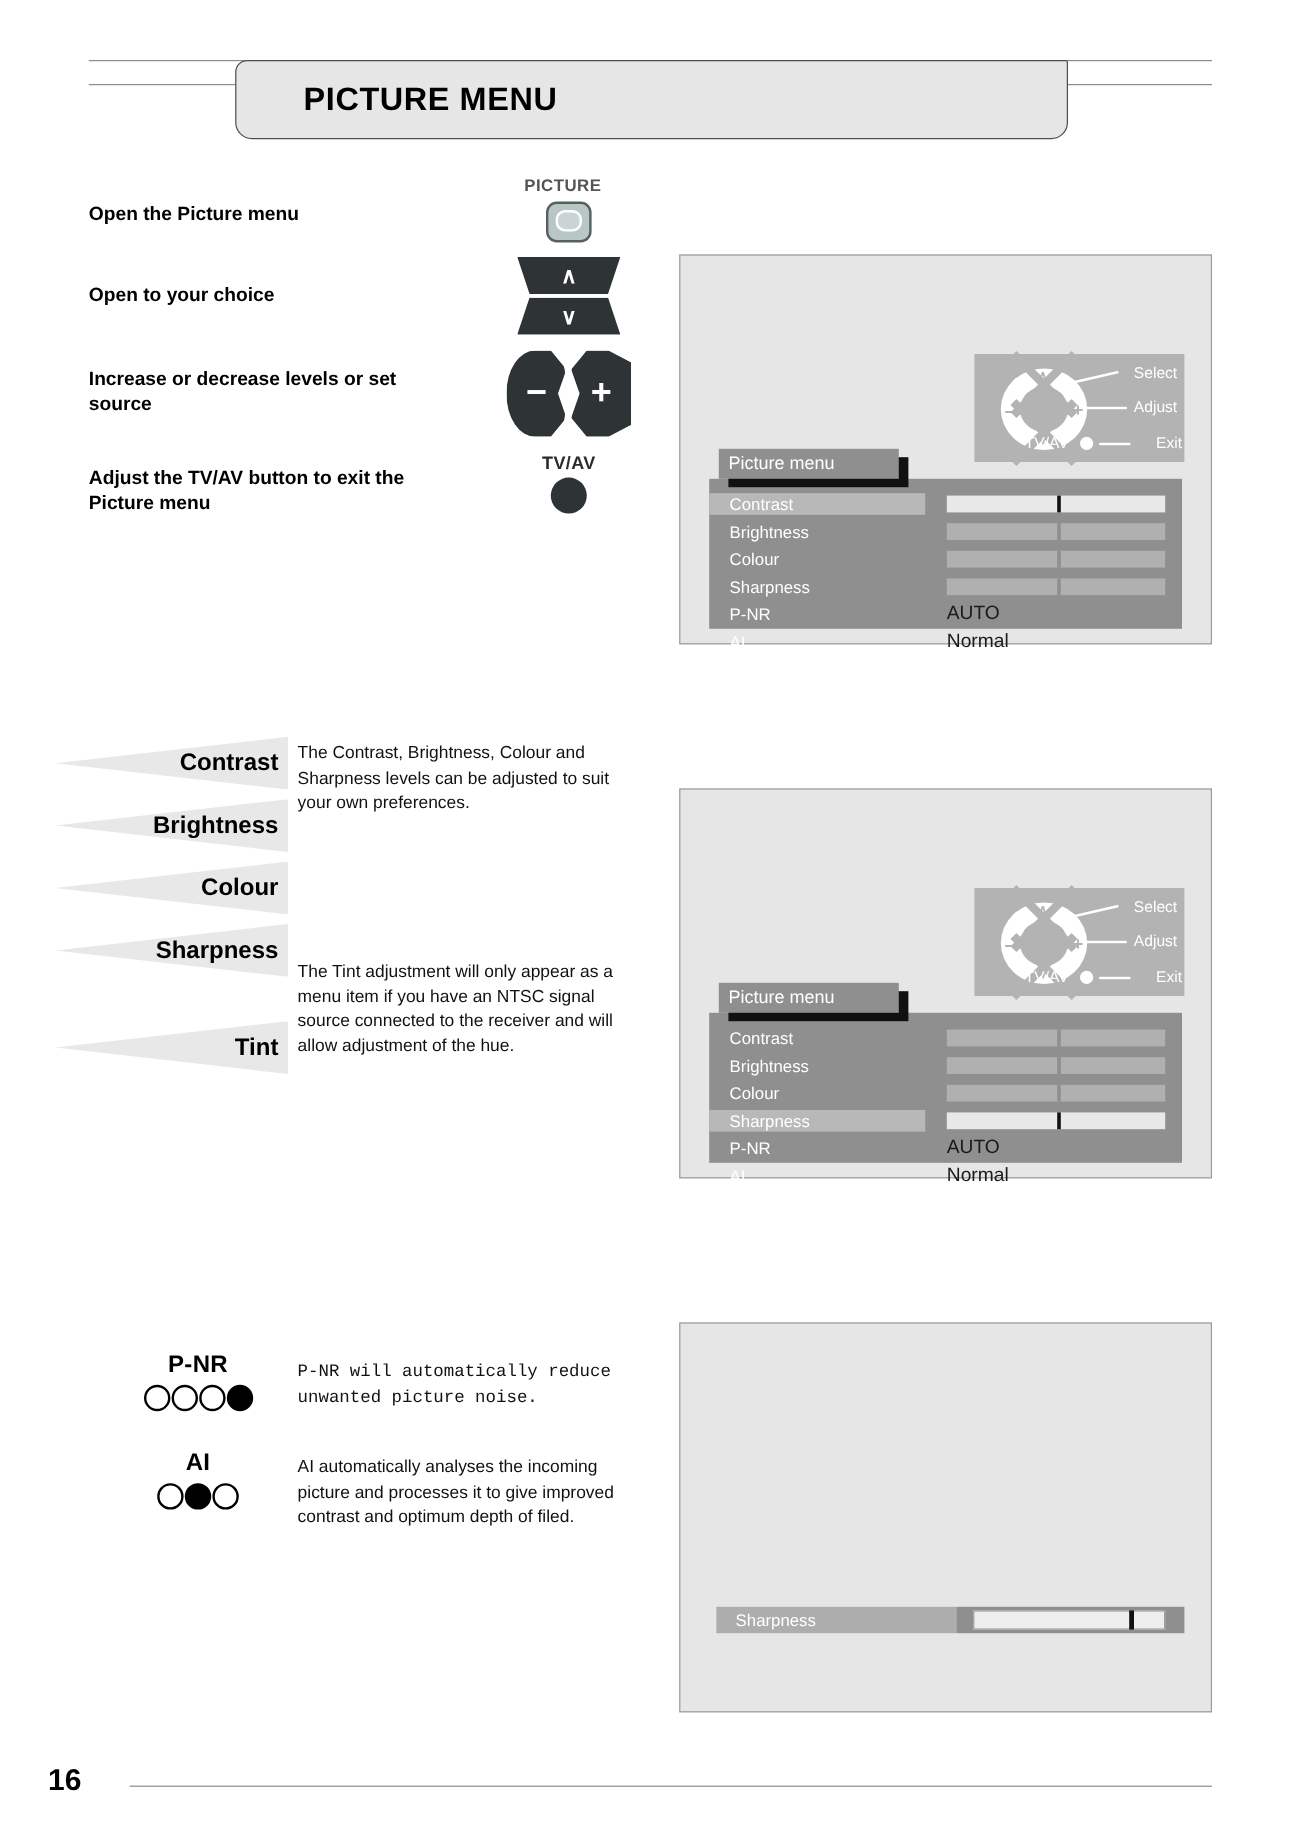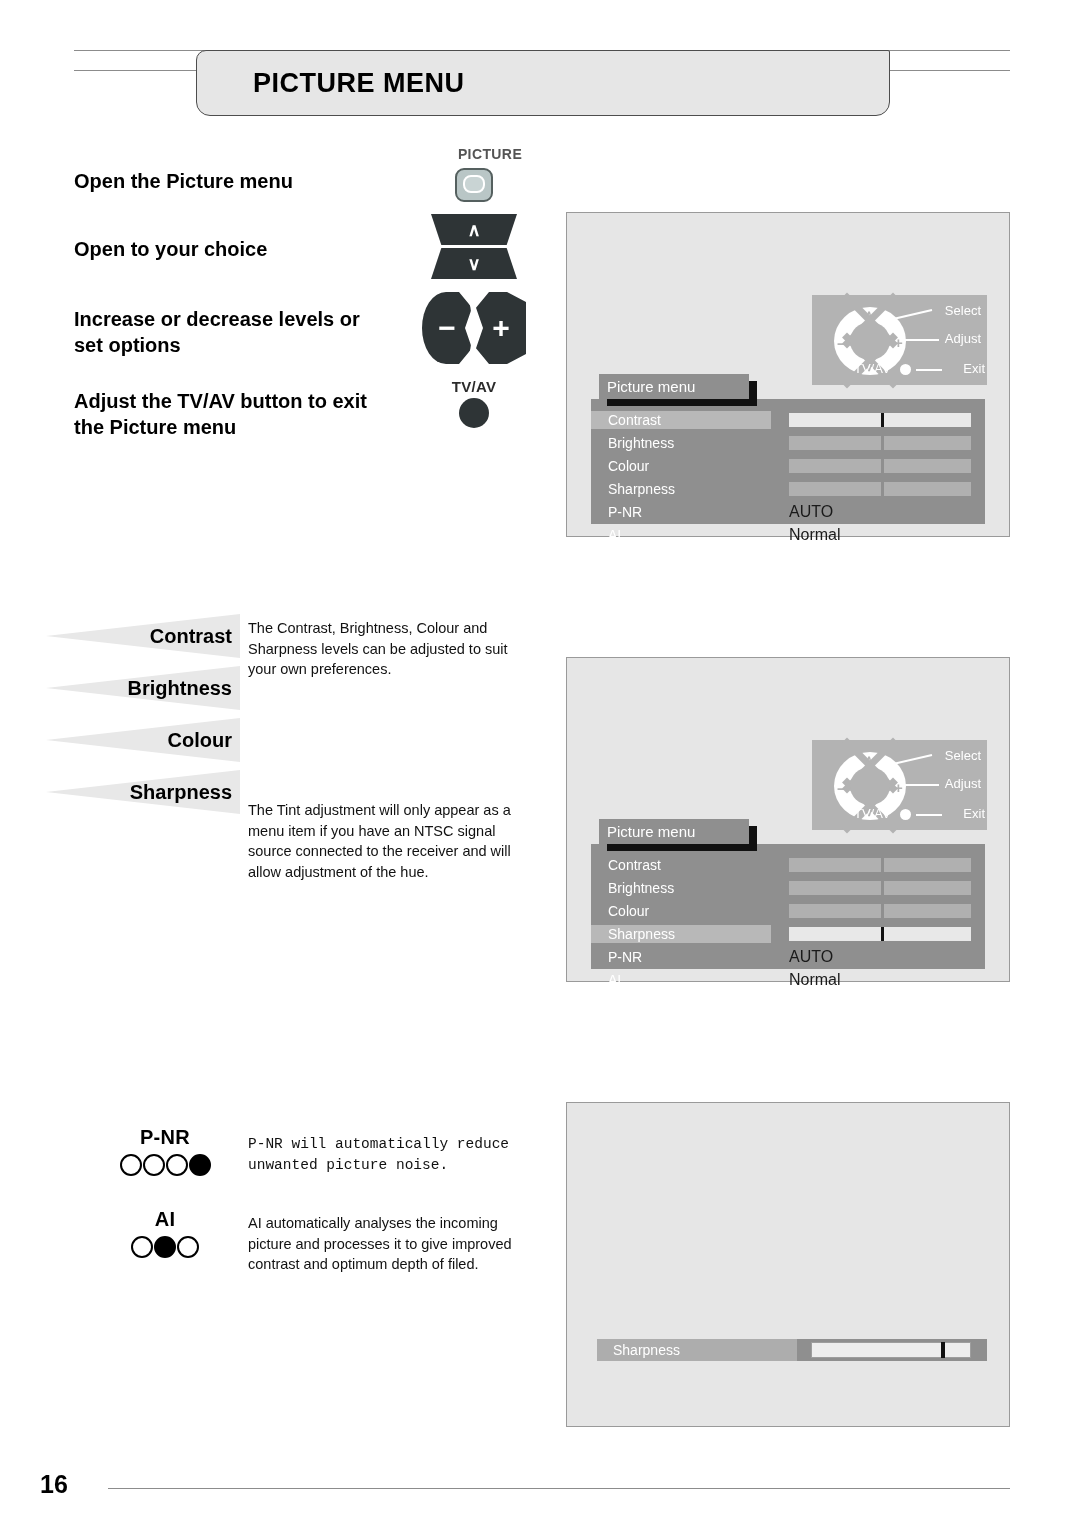--- a/index.html
+++ b/index.html
@@ -61,40 +61,40 @@
   #instructions {
     position: absolute;
     left: 74px;
     top: 160px;
     width: 330px;
   }
   .instr-row {
     position: absolute;
     left: 0;
     width: 310px;
-    font-size: 20px;
+    font-size: 16px;
     font-weight: bold;
     line-height: 1.32;
   }
   .instr-row.i0 { top: 8px; }
   .instr-row.i1 { top: 76px; }
   .instr-row.i2 { top: 146px; }
   .instr-row.i3 { top: 228px; }
 
   
   #remote-keys {
     position: absolute;
     left: 404px;
     top: 140px;
     width: 140px;
     height: 300px;
   }
   #picture-key-label {
     position: absolute;
-    left: 36px;
+    left: 15px;
     top: 6px;
     width: 100px;
     text-align: center;
     font-size: 14px;
     font-weight: bold;
     color: #545454;
     letter-spacing: 0.4px;
   }
   #picture-key {
     position: absolute;
@@ -529,21 +529,21 @@
   <div class="rule r2"></div>
 </div>
 
 <div id="title-tab">
   <span id="page-title">PICTURE MENU</span>
 </div>
 
 <div id="instructions">
   <div class="instr-row i0">Open the Picture menu</div>
   <div class="instr-row i1">Open to your choice</div>
-  <div class="instr-row i2">Increase or decrease levels or set options</div>
+  <div class="instr-row i2">Increase or decrease levels or set source</div>
   <div class="instr-row i3">Adjust the TV/AV button to exit the Picture menu</div>
 </div>
 
 <div id="remote-keys">
   <div id="picture-key-label">PICTURE</div>
   <div id="picture-key"></div>
 
   <div class="chev-key" id="key-up">∧</div>
   <div class="chev-key" id="key-down">∨</div>
 
@@ -629,20 +629,24 @@
     <div class="wlabel">Brightness</div>
   </div>
   <div class="wedge" id="wedge-2">
     <div class="shape"></div>
     <div class="wlabel">Colour</div>
   </div>
   <div class="wedge" id="wedge-3">
     <div class="shape"></div>
     <div class="wlabel">Sharpness</div>
   </div>
+  <div class="wedge" id="wedge-4">
+    <div class="shape"></div>
+    <div class="wlabel">Tint</div>
+  </div>
 </div>
 
 <div class="body-par" id="par-levels">The Contrast, Brightness, Colour and Sharpness levels can be adjusted to suit your own preferences.</div>
 <div class="body-par" id="par-tint">The Tint adjustment will only appear as a menu item if you have an NTSC signal source connected to the receiver and will allow adjustment of the hue.</div>
 
 <div class="tv-panel" id="tv-panel-2">
 
   <div class="nav-hint">
     <div class="nav-ring">
       <div class="ring-outer"></div>

